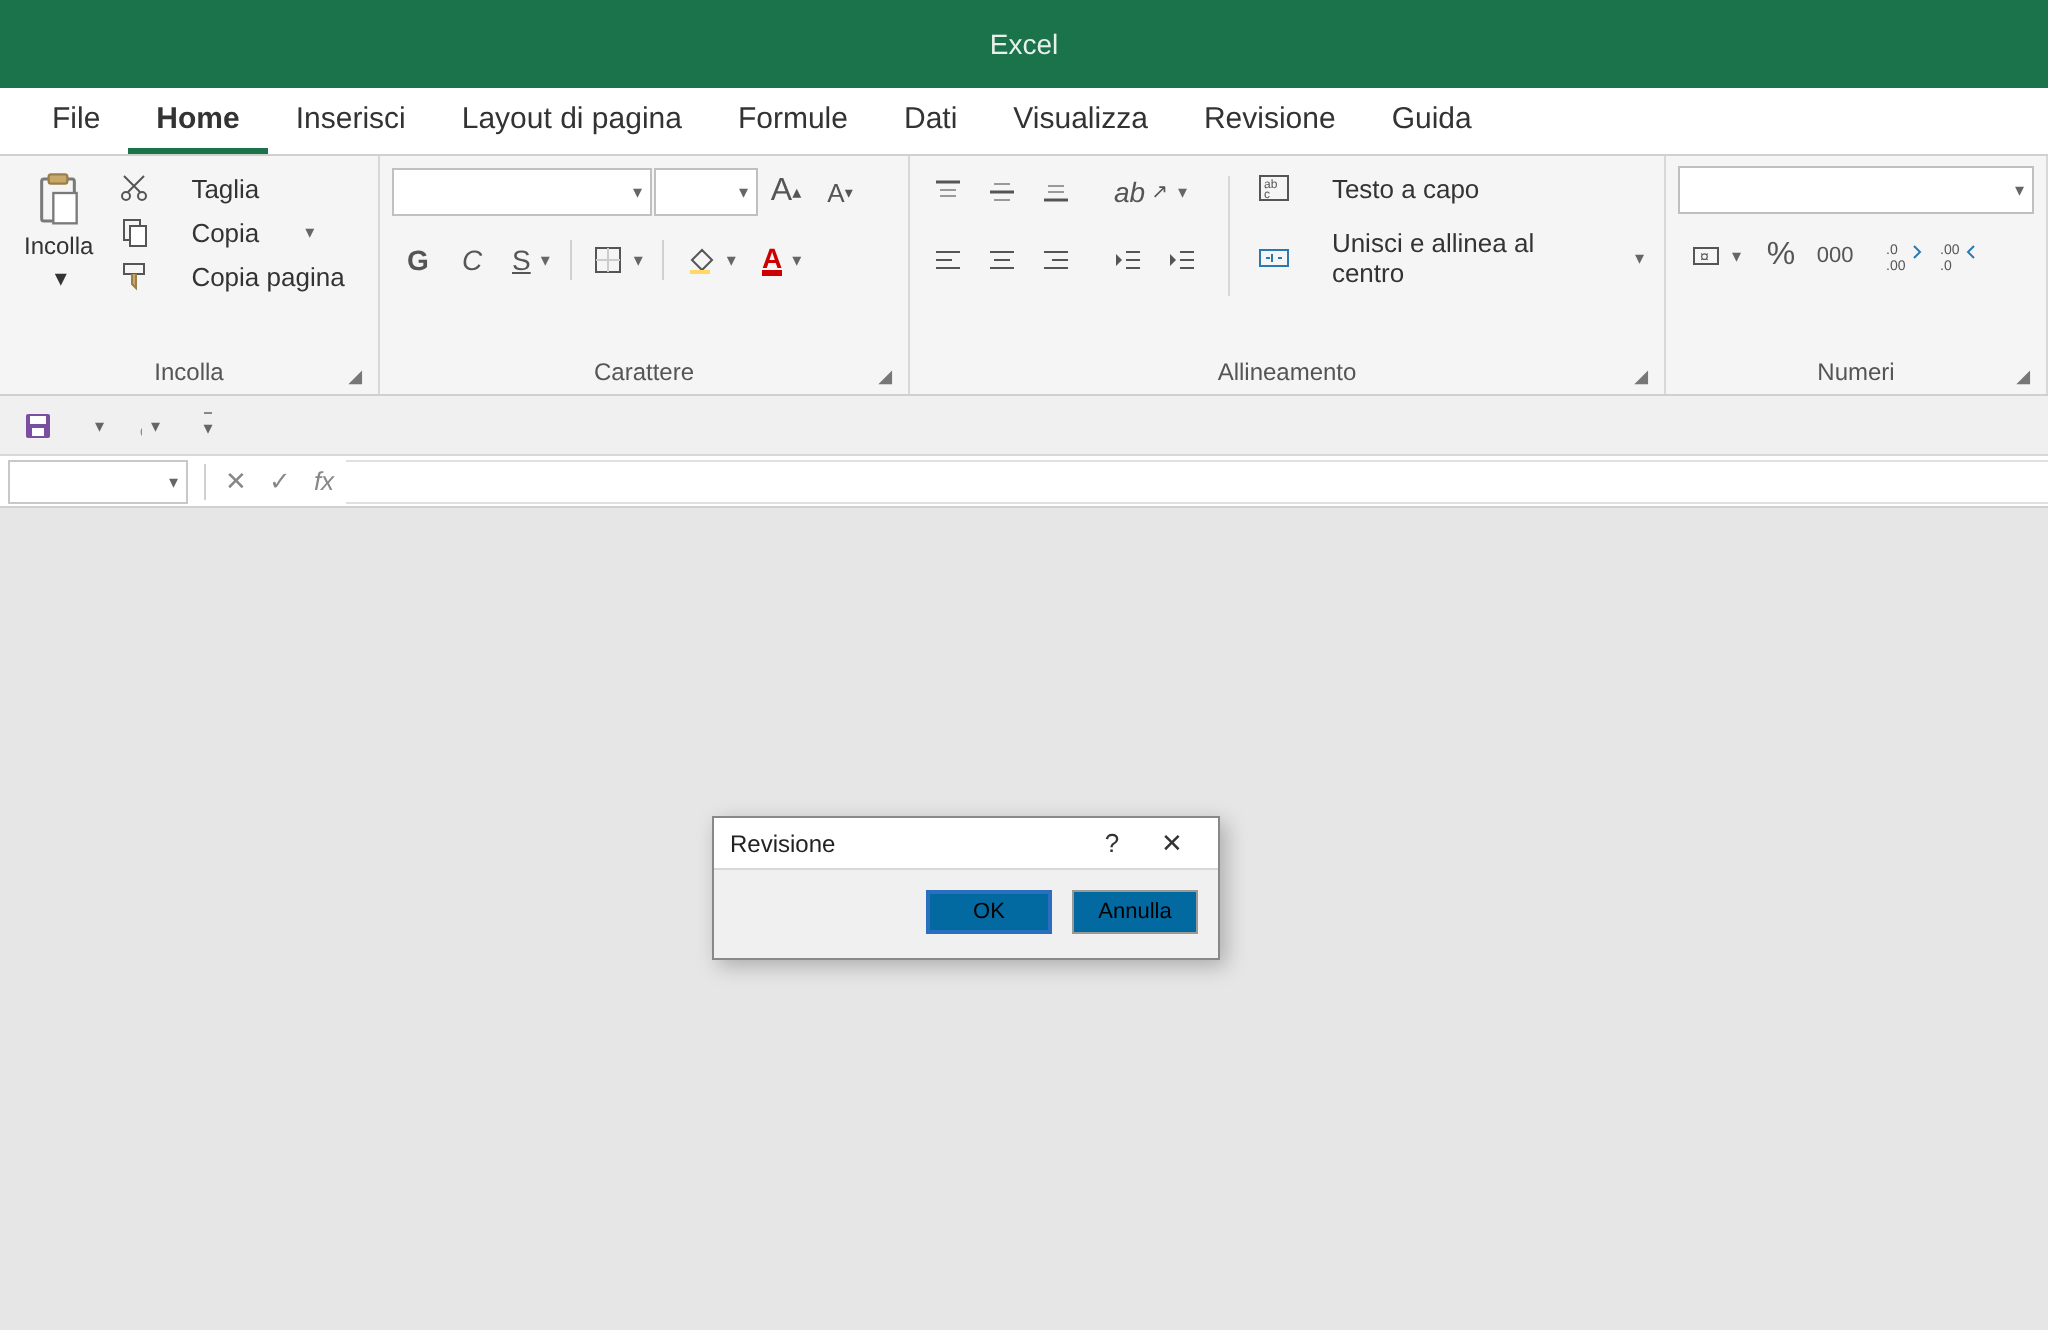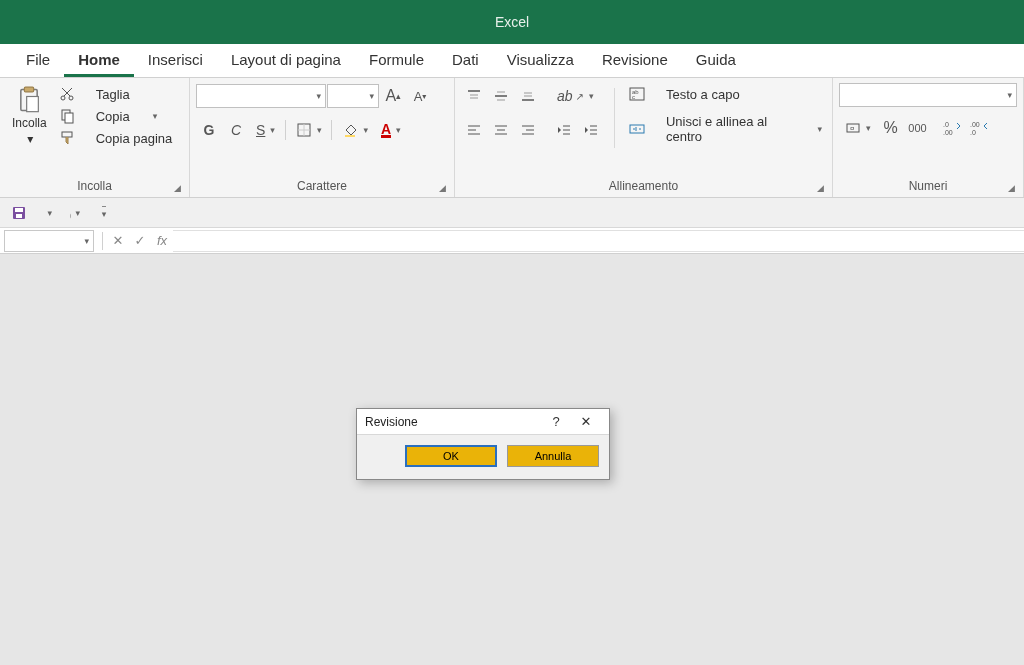--- a/index.html
+++ b/index.html
@@ -51,21 +51,21 @@
 .dlg-title { height: 26px; display: flex; align-items: center; padding: 0 8px; font-size: 12px; color: #222; border-bottom: 1px solid #d8d8d8; background: #fff; }
 .dlg-title .spacer { flex: 1; }
 .dlg-close, .dlg-help { width: 30px; text-align: center; font-size: 13px; color: #333; }
 .dlg-body { padding: 10px 10px 12px; font-size: 11px; color: #333; }
 .dlg-msg { margin-bottom: 10px; }
 .dlg-row { display: flex; align-items: center; gap: 6px; margin-bottom: 14px; }
 .dlg-row label { font-size: 11px; }
 .dlg-row label u { text-decoration: underline; }
 .dlg-input { flex: 1; height: 20px; border: 1px solid #888; background: #fff; padding: 0 3px; }
 .dlg-btns { display: flex; justify-content: flex-end; gap: 10px; }
-.dlg-btn { width: 92px; height: 22px; font-size: 11px; border: 1px solid #999; background: #eab308; }
+.dlg-btn { width: 63px; height: 22px; font-size: 11px; border: 1px solid #999; background: #0369a1; }
 .dlg-btn.primary { border: 2px solid #2a6fbf; }
 
 svg { display: block; }
 </style>
 </head>
 <body>
 
 <div class="titlebar">
   <span class="titlebar-text">Excel</span>
 </div>

